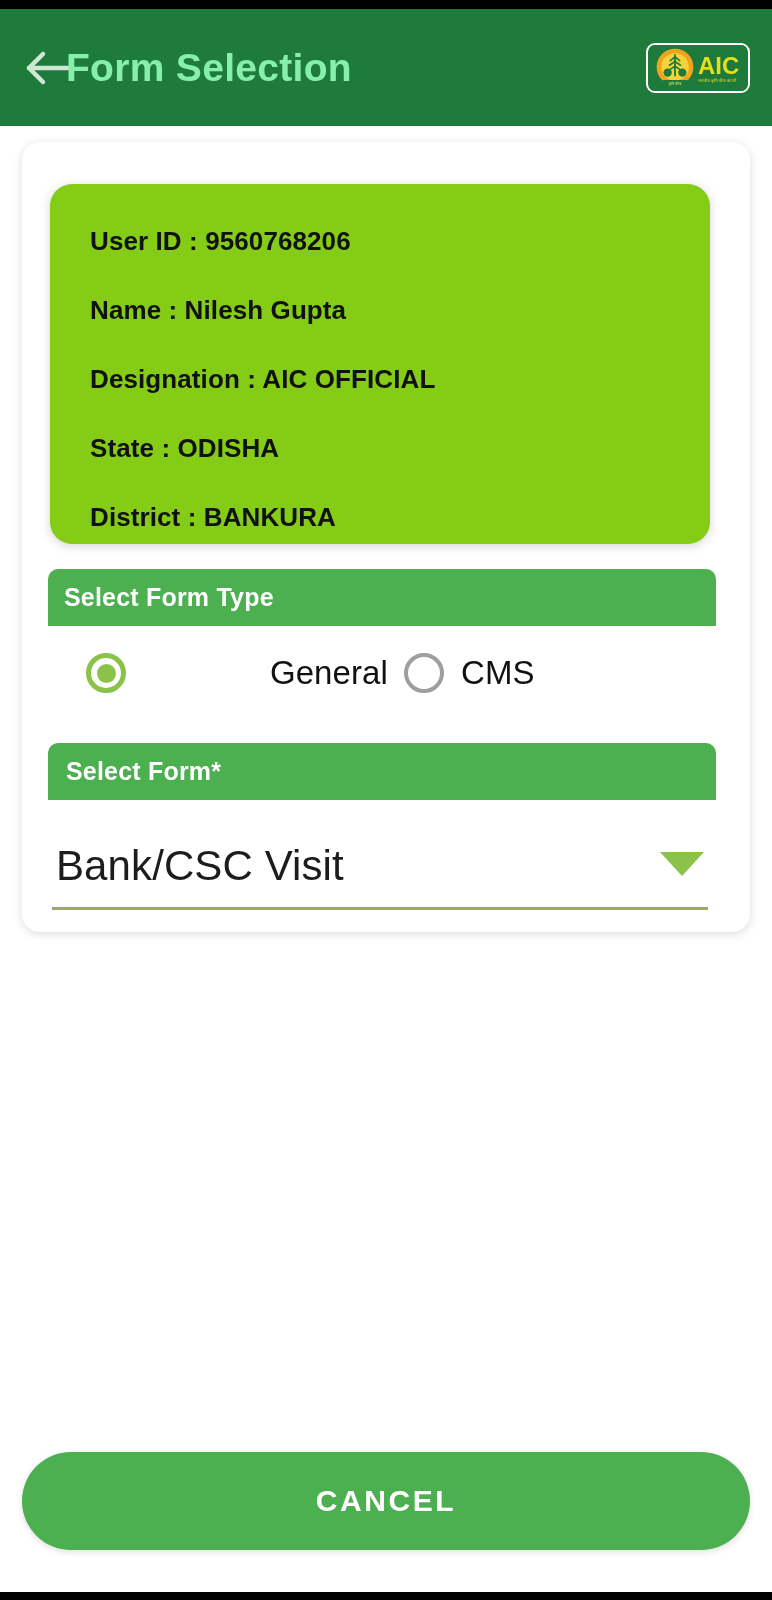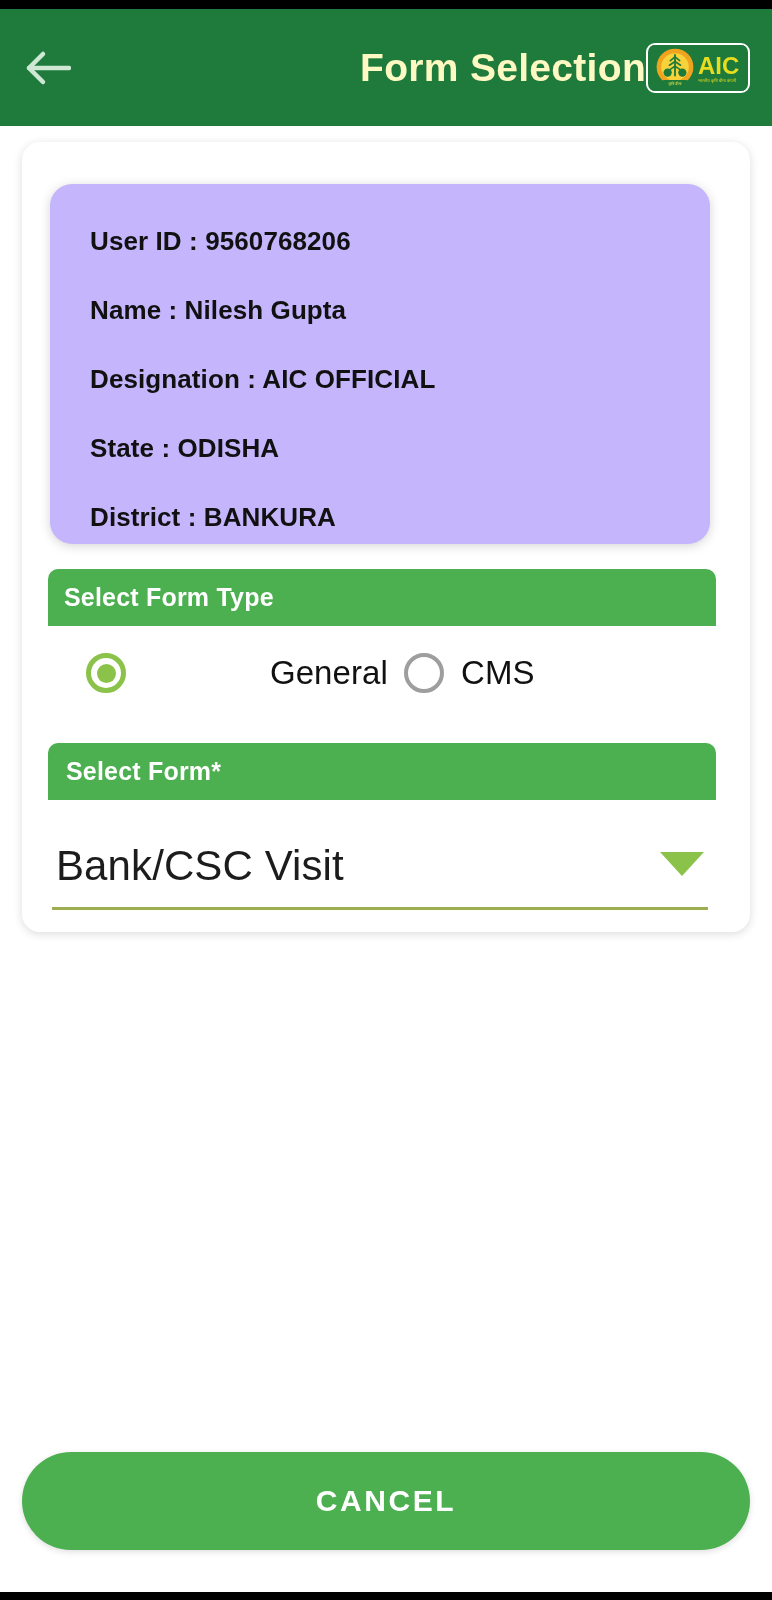--- a/index.html
+++ b/index.html
@@ -32,25 +32,25 @@
     display:flex; align-items:center;
   }
   .back-btn {
     width:96px; height:117px;
     display:flex; align-items:center; justify-content:center;
     cursor:pointer;
   }
   .back-btn svg { display:block; }
   .appbar-title {
     flex:1;
-    color:#fef9c3;
+    color:#86efac;
     font-size:39px;
     font-weight:bold;
     letter-spacing:0.3px;
-    text-align:right;
+    text-align:left;
     margin-left:-30px;
   }
   .logo {
     width:104px; height:50px;
     margin-right:22px;
     border-radius:9px;
     background:#1d7a3b;
     border:2px solid #ffffff;
     overflow:hidden;
     position:relative;
@@ -66,21 +66,21 @@
     background:#ffffff;
     border-radius:18px;
     box-shadow:0 2px 10px rgba(0,0,0,0.14);
   }
 
   
   .info-card {
     position:absolute;
     left:28px; top:42px;
     width:660px; height:360px;
-    background:#c4b5fd;
+    background:#84cc16;
     border-radius:22px;
     box-shadow:0 2px 11px rgba(0,0,0,0.17);
     padding:44px 0 0 40px;
   }
   .info-row {
     font-size:26px;
     font-weight:bold;
     color:#111111;
     line-height:1;
     margin-bottom:43px;

